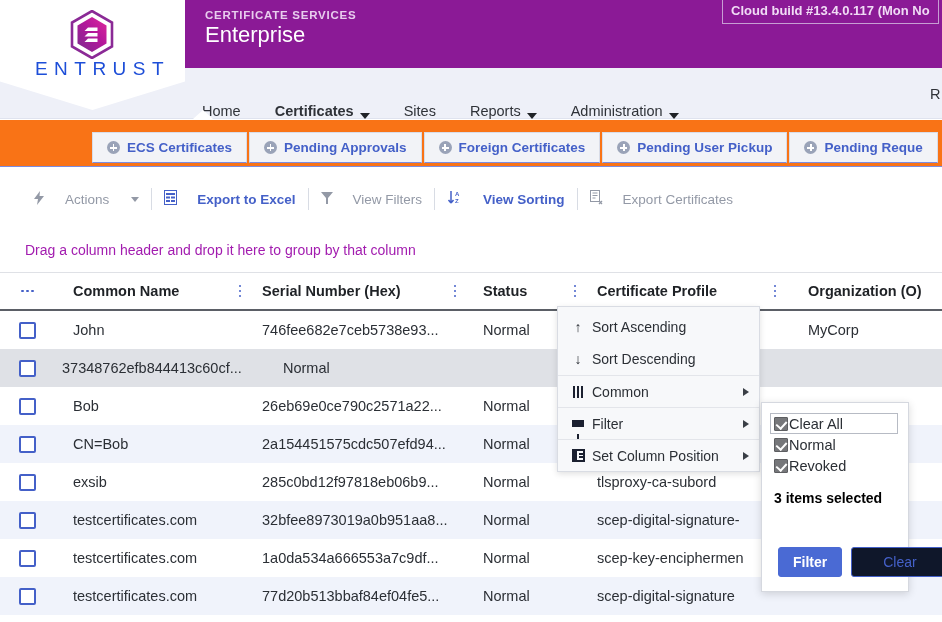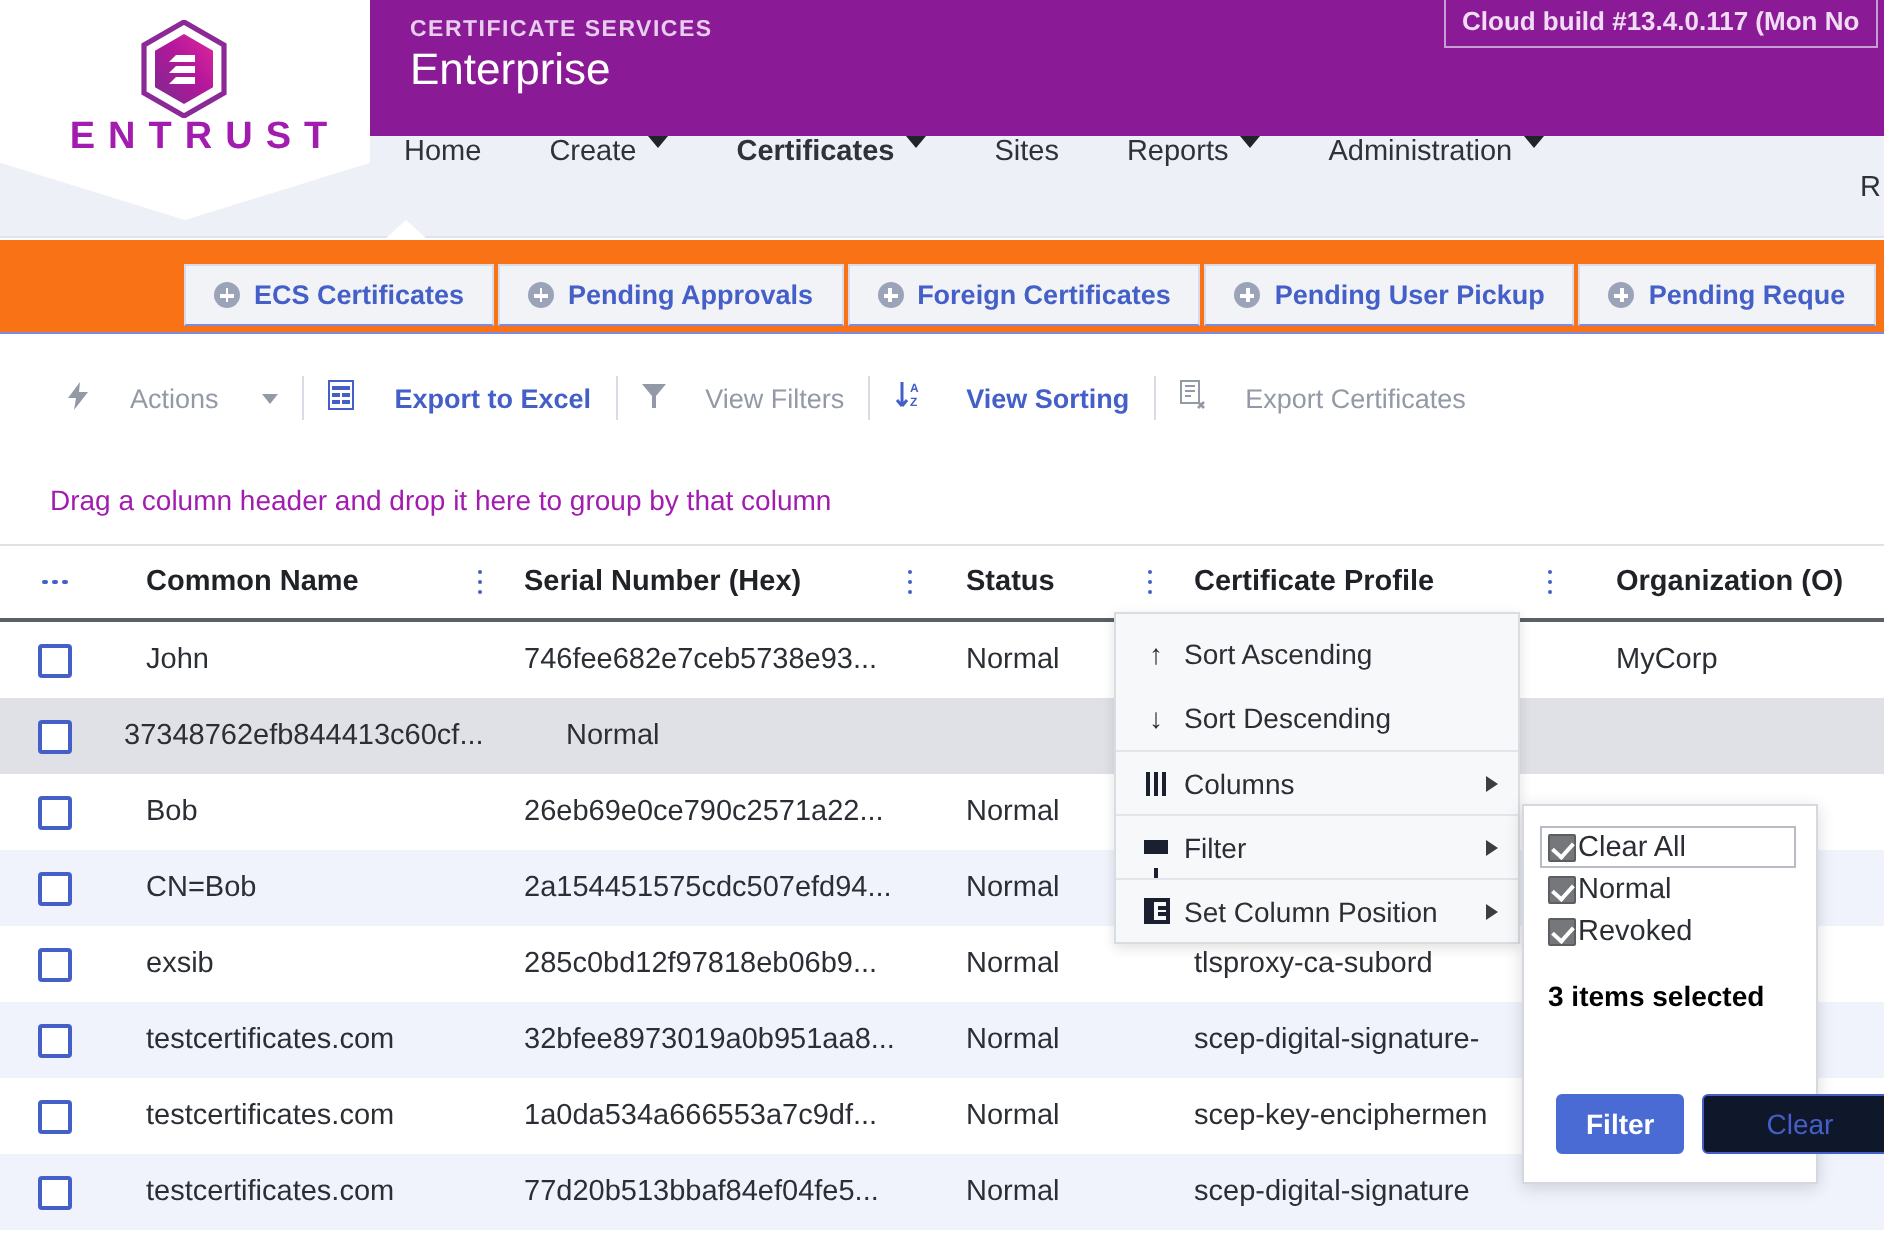--- a/index.html
+++ b/index.html
@@ -23,22 +23,22 @@
     background: #ffffff;
     clip-path: polygon(0 0, 100% 0, 100% 74%, 50% 100%, 0 74%);
     z-index: 6;
   }
   .logo-mark {
     position: absolute; left: 70px; top: 10px; width: 44px; height: 49px;
   }
   .logo-word {
     position: absolute; left: 0; top: 58px; width: 205px;
     text-align: center;
-    font-size: 19px; letter-spacing: 6.5px; font-weight: 700;
-    color: #a21caf;
+    font-size: 19px; letter-spacing: 6.5px; font-weight: 400;
+    color: #1d4ed8;
     font-family: "Liberation Sans", sans-serif;
   }
   .brand-block {
     position: absolute; left: 205px; top: 9px;
   }
   .brand-eyebrow {
     font-size: 11.5px; font-weight: 700; letter-spacing: 0.75px;
     color: #e8cdee;
     margin: 0 0 2px 0;
   }
@@ -60,21 +60,21 @@
     position: absolute; top: 68px; left: 0; width: 942px; height: 51px;
     background: #eef0f8;
     border-bottom: 1px solid #dfe3ef;
   }
   .nav-items {
     position: absolute; left: 185px; top: 0; height: 51px;
     display: flex; align-items: center;
     white-space: nowrap;
   }
   .nav-item {
-    display: flex; align-items: flex-start; gap: 6px;
+    display: flex; align-items: flex-end; gap: 6px;
     font-size: 14.5px; color: #2f3238;
     padding: 0 17px; height: 51px; cursor: pointer;
   }
   .nav-item.active { font-weight: 700; }
   .caret-down {
     width: 0; height: 0;
     border-left: 5px solid transparent;
     border-right: 5px solid transparent;
     border-top: 6px solid #202327;
     display: inline-block;
@@ -341,24 +341,20 @@
     </svg>
   </div>
   <div class="logo-word">ENTRUST</div>
 </div>
 
 <div class="navbar">
   <div class="nav-items">
     <div class="nav-item">
       <span>Home</span>
     </div>
-    <div class="nav-item">
-      <span>Create</span>
-      <span class="caret-down"></span>
-    </div>
     <div class="nav-item active">
       <span>Certificates</span>
       <span class="caret-down"></span>
     </div>
     <div class="nav-item">
       <span>Sites</span>
     </div>
     <div class="nav-item">
       <span>Reports</span>
       <span class="caret-down"></span>
@@ -605,21 +601,21 @@
     <span class="lbl">Sort Descending</span>
   </div>
   <div class="ctxitem sep-top">
     <span class="ic">
       <span class="bars-icon">
           <i></i>
           <i></i>
           <i></i>
         </span>
     </span>
-    <span class="lbl">Columns</span>
+    <span class="lbl">Common</span>
     <span class="arrow"></span>
   </div>
   <div class="ctxitem sep-top">
     <span class="ic">
       <span class="funnel-icon"></span>
     </span>
     <span class="lbl">Filter</span>
     <span class="arrow"></span>
   </div>
   <div class="ctxitem sep-top">

